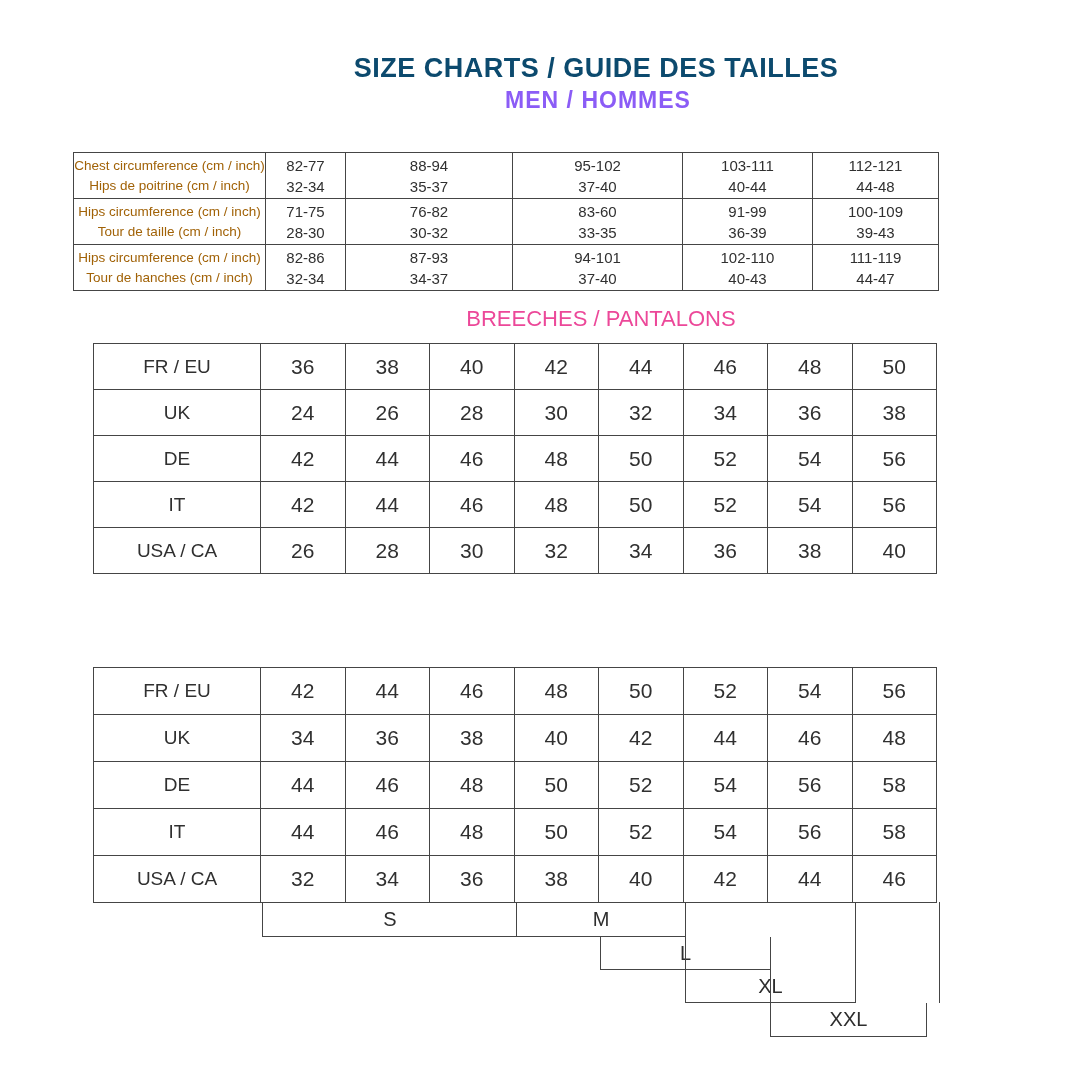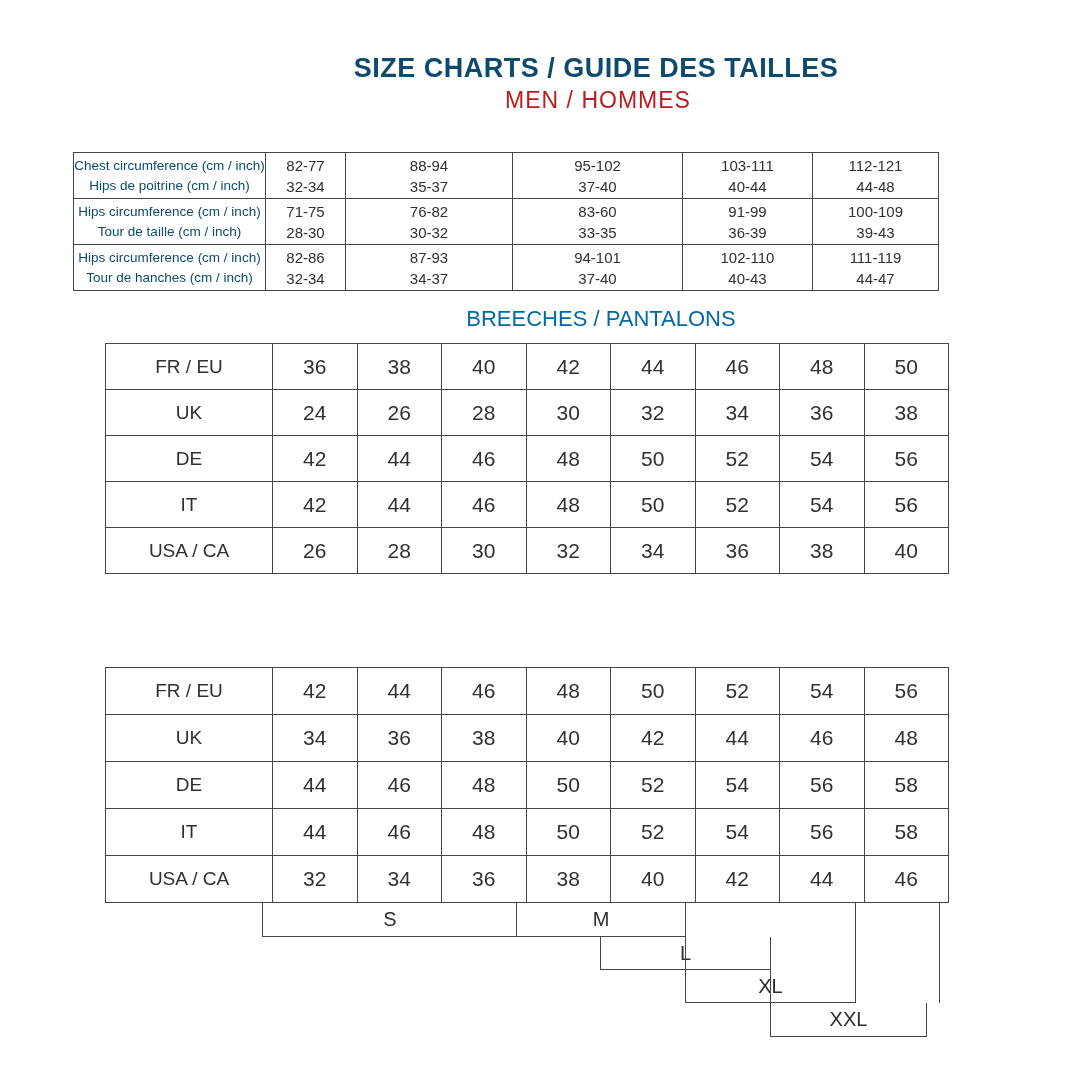--- a/index.html
+++ b/index.html
@@ -5,36 +5,36 @@
   * { margin:0; padding:0; box-sizing:border-box; }
   html,body { background:#ffffff; }
   body {
     width:1080px; height:1080px; position:relative;
     font-family:"Liberation Sans", sans-serif; color:#303030;
   }
   .abs { position:absolute; }
   .ctr { transform:translateX(-50%); white-space:nowrap; }
 
   .page-title { top:53px; left:596px; font-size:27px; font-weight:bold; color:#0c4a6e; letter-spacing:.5px; }
-  .page-subtitle { top:87px; left:598px; font-size:23px; font-weight:400; color:#b91c1c; letter-spacing:1px;text-align:right; }
+  .page-subtitle { top:87px; left:598px; font-size:23px; font-weight:700; color:#8b5cf6; letter-spacing:1px;text-align:right; }
 
   table { border-collapse:collapse; table-layout:fixed; }
   td { border:1px solid #454545; text-align:center; vertical-align:middle; }
 
   
   .t-meas { left:73px; top:152px; width:865px; }
   .t-meas td { height:46px; }
-  .t-meas .lbl { font-size:13.5px; line-height:20px; color:#0c4a6e; }
+  .t-meas .lbl { font-size:13.5px; line-height:20px; color:#a16207; }
   .t-meas .val { font-size:15px; line-height:21px; }
 
   
-  .sec-title { font-size:22px; color:#0369a1; }
+  .sec-title { font-size:22px; color:#ec4899; }
   .sec-breeches { top:306px; left:601px; }
   .sec-shirts { top:602px; left:600px; text-align:center; line-height:28px; }
-  .t-sizes { left:105px; width:844px; }
+  .t-sizes { left:93px; width:844px; }
   .t-breeches { top:343px; }
   .t-breeches td { height:46px; }
   .t-shirts { top:667px; }
   .t-shirts td { height:47px; }
   .t-sizes .rowlbl { font-size:19px; }
   .t-sizes .num { font-size:21px; }
 
   
   .band-box { position:absolute; border:1px solid #454545; border-top:none;
               display:flex; align-items:center; justify-content:center;

